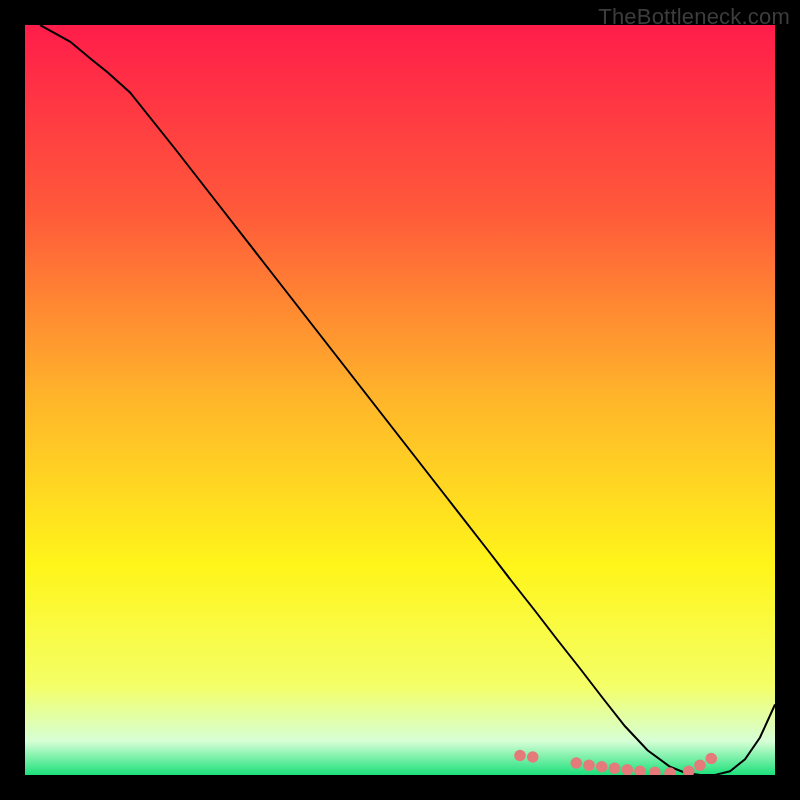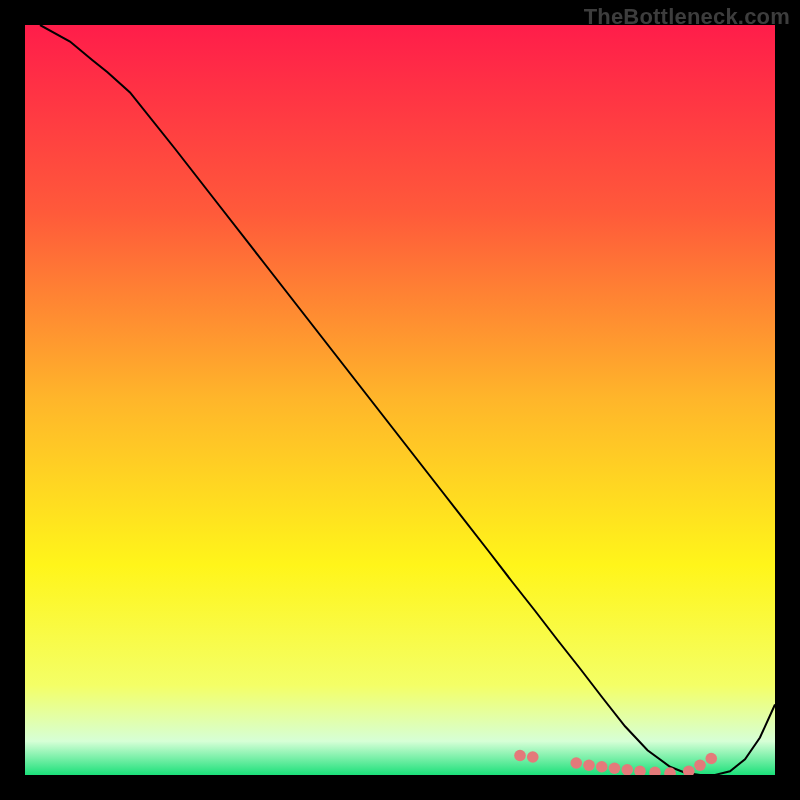--- a/index.html
+++ b/index.html
@@ -16,21 +16,21 @@
     width: 800px;
     height: 800px;
     background: #000000;
   }
   .watermark {
     position: absolute;
     top: 4px;
     right: 10px;
     color: #3d3d3d;
     font-size: 22px;
-    font-weight: 700;
+    font-weight: 400;
     letter-spacing: 0.2px;
     z-index: 5;
     margin-left: 36px;
   }
   svg.plot {
     position: absolute;
     left: 25px;
     top: 25px;
     width: 750px;
     height: 750px;

